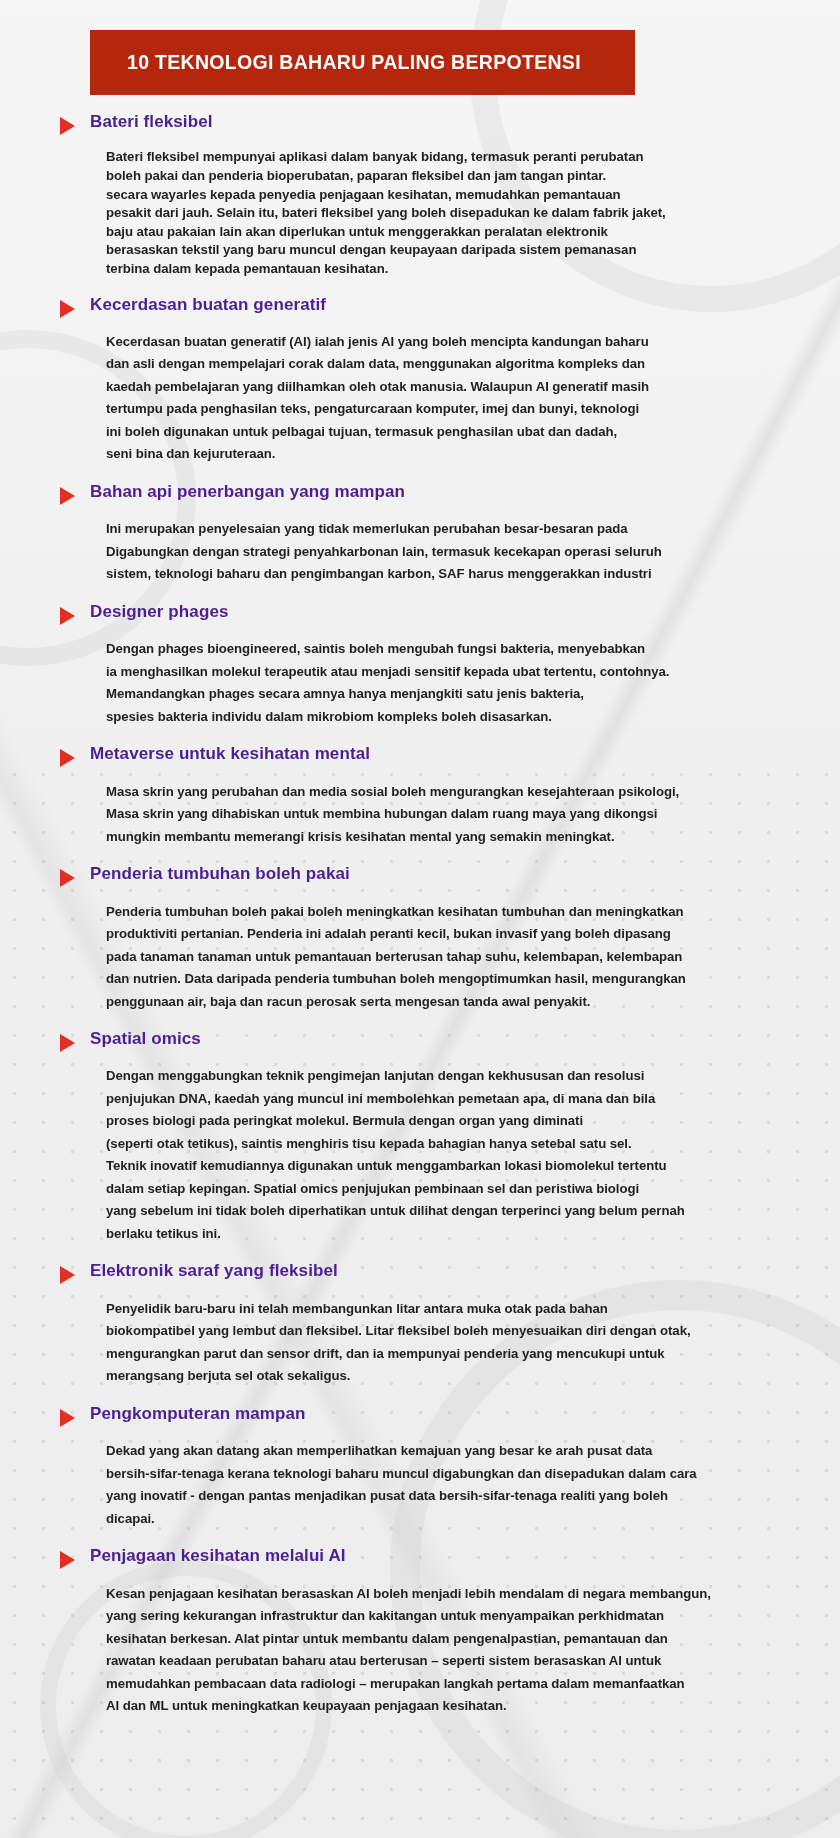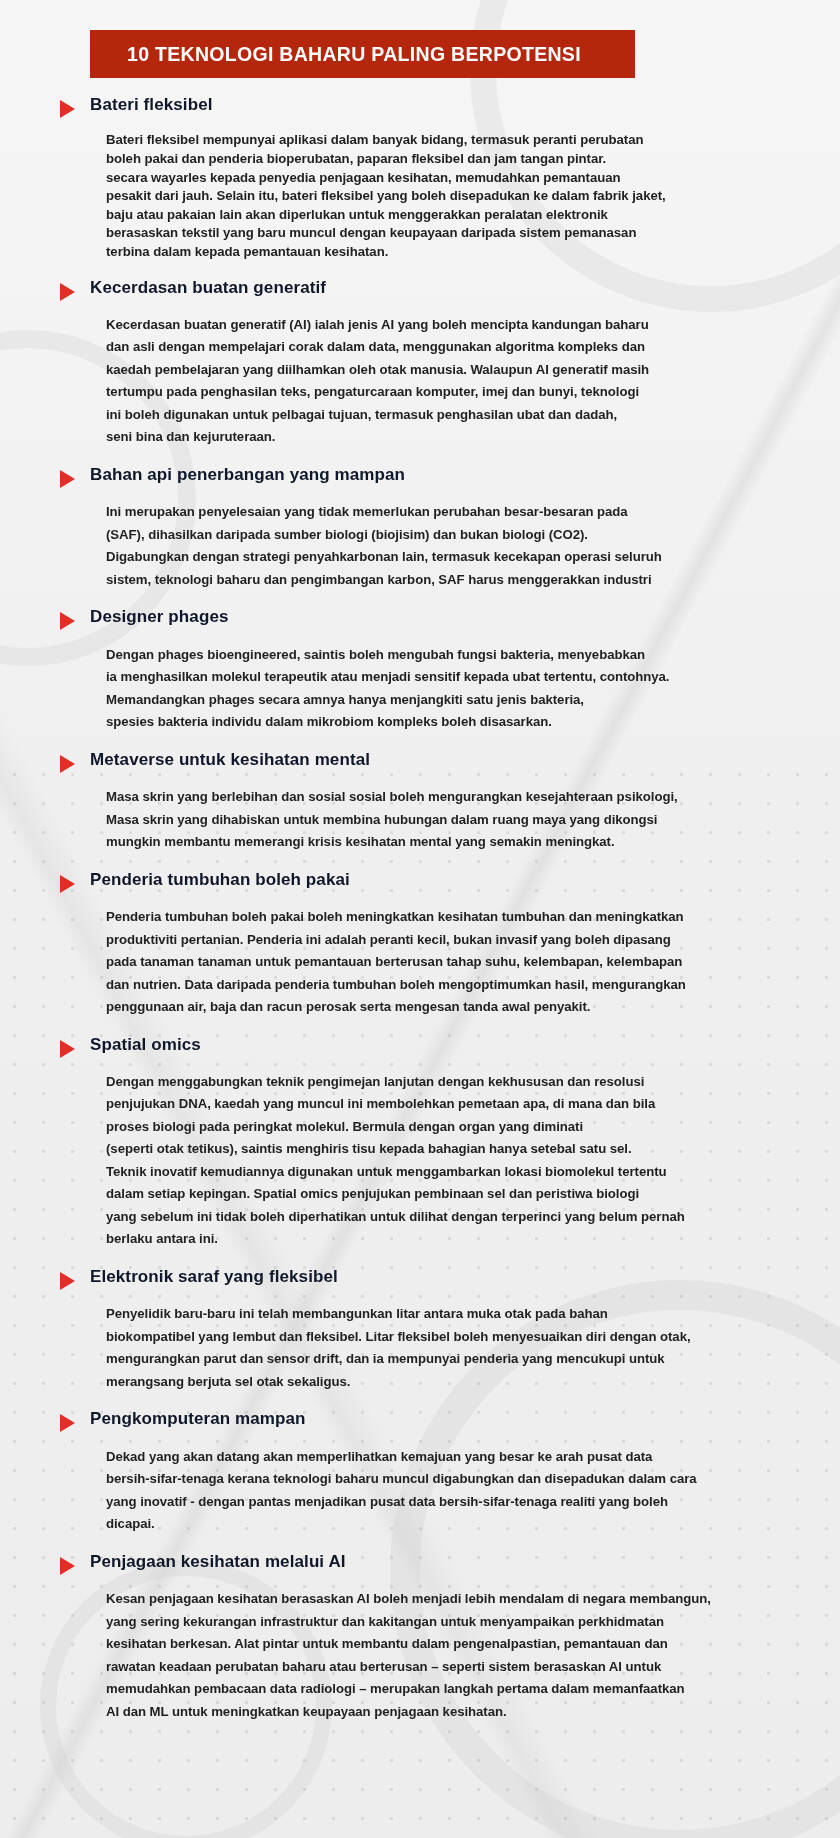--- a/index.html
+++ b/index.html
@@ -58,21 +58,21 @@
     box-sizing: border-box;
     padding: 0;
   }
 
   
   .banner-wrap {
     padding: 30px 0 0 90px;
   }
   .banner {
     width: 545px;
-    height: 48px;
+    height: 65px;
     background: #b5270c;
     display: flex;
     align-items: center;
     box-sizing: border-box;
     padding-left: 37px;
   }
   .banner-title {
     color: #ffffff;
     font-size: 19.5px;
     font-weight: bold;
@@ -93,21 +93,21 @@
     position: absolute;
     left: 60px;
     top: 5px;
     width: 0;
     height: 0;
     border-left: 15px solid #e22f26;
     border-top: 9px solid transparent;
     border-bottom: 9px solid transparent;
   }
   .sec-title {
-    color: #0f172a;
+    color: #4c1d95;
     font-size: 17px;
     font-weight: bold;
     line-height: 1.2;
     margin: 0 0 4px 0;
     letter-spacing: 0.1px;
   }
   .sec-body {
     color: #221f1f;
     font-size: 13.2px;
     font-weight: bold;
@@ -165,40 +165,39 @@
           <span>tertumpu pada penghasilan teks, pengaturcaraan komputer, imej dan bunyi, teknologi</span>
           <span>ini boleh digunakan untuk pelbagai tujuan, termasuk penghasilan ubat dan dadah,</span>
           <span>seni bina dan kejuruteraan.</span>
         </p>
       </div>
       <div class="section loose">
         <span class="bullet"></span>
         <h2 class="sec-title">Bahan api penerbangan yang mampan</h2>
         <p class="sec-body">
           <span>Ini merupakan penyelesaian yang tidak memerlukan perubahan besar-besaran pada</span>
-          <span>(SAF), dihasilkan daripada sumber biologi (biojisim) dan bukan biologi (CO2).</span>
           <span>Digabungkan dengan strategi penyahkarbonan lain, termasuk kecekapan operasi seluruh</span>
           <span>sistem, teknologi baharu dan pengimbangan karbon, SAF harus menggerakkan industri</span>
         </p>
       </div>
       <div class="section loose">
         <span class="bullet"></span>
         <h2 class="sec-title">Designer phages</h2>
         <p class="sec-body">
           <span>Dengan phages bioengineered, saintis boleh mengubah fungsi bakteria, menyebabkan</span>
           <span>ia menghasilkan molekul terapeutik atau menjadi sensitif kepada ubat tertentu, contohnya.</span>
           <span>Memandangkan phages secara amnya hanya menjangkiti satu jenis bakteria,</span>
           <span>spesies bakteria individu dalam mikrobiom kompleks boleh disasarkan.</span>
         </p>
       </div>
       <div class="section loose">
         <span class="bullet"></span>
         <h2 class="sec-title">Metaverse untuk kesihatan mental</h2>
         <p class="sec-body">
-          <span>Masa skrin yang berlebihan dan sosial sosial boleh mengurangkan kesejahteraan psikologi,</span>
+          <span>Masa skrin yang perubahan dan media sosial boleh mengurangkan kesejahteraan psikologi,</span>
           <span>Masa skrin yang dihabiskan untuk membina hubungan dalam ruang maya yang dikongsi</span>
           <span>mungkin membantu memerangi krisis kesihatan mental yang semakin meningkat.</span>
         </p>
       </div>
       <div class="section loose">
         <span class="bullet"></span>
         <h2 class="sec-title">Penderia tumbuhan boleh pakai</h2>
         <p class="sec-body">
           <span>Penderia tumbuhan boleh pakai boleh meningkatkan kesihatan tumbuhan dan meningkatkan</span>
           <span>produktiviti pertanian. Penderia ini adalah peranti kecil, bukan invasif yang boleh dipasang</span>
@@ -211,21 +210,21 @@
         <span class="bullet"></span>
         <h2 class="sec-title">Spatial omics</h2>
         <p class="sec-body">
           <span>Dengan menggabungkan teknik pengimejan lanjutan dengan kekhususan dan resolusi</span>
           <span>penjujukan DNA, kaedah yang muncul ini membolehkan pemetaan apa, di mana dan bila</span>
           <span>proses biologi pada peringkat molekul. Bermula dengan organ yang diminati</span>
           <span>(seperti otak tetikus), saintis menghiris tisu kepada bahagian hanya setebal satu sel.</span>
           <span>Teknik inovatif kemudiannya digunakan untuk menggambarkan lokasi biomolekul tertentu</span>
           <span>dalam setiap kepingan. Spatial omics penjujukan pembinaan sel dan peristiwa biologi</span>
           <span>yang sebelum ini tidak boleh diperhatikan untuk dilihat dengan terperinci yang belum pernah</span>
-          <span>berlaku antara ini.</span>
+          <span>berlaku tetikus ini.</span>
         </p>
       </div>
       <div class="section loose">
         <span class="bullet"></span>
         <h2 class="sec-title">Elektronik saraf yang fleksibel</h2>
         <p class="sec-body">
           <span>Penyelidik baru-baru ini telah membangunkan litar antara muka otak pada bahan</span>
           <span>biokompatibel yang lembut dan fleksibel. Litar fleksibel boleh menyesuaikan diri dengan otak,</span>
           <span>mengurangkan parut dan sensor drift, dan ia mempunyai penderia yang mencukupi untuk</span>
           <span>merangsang berjuta sel otak sekaligus.</span>

